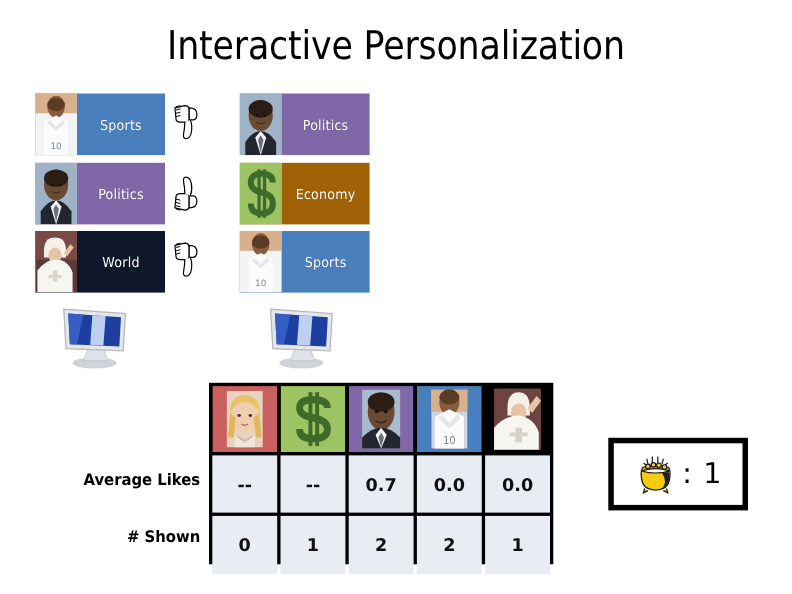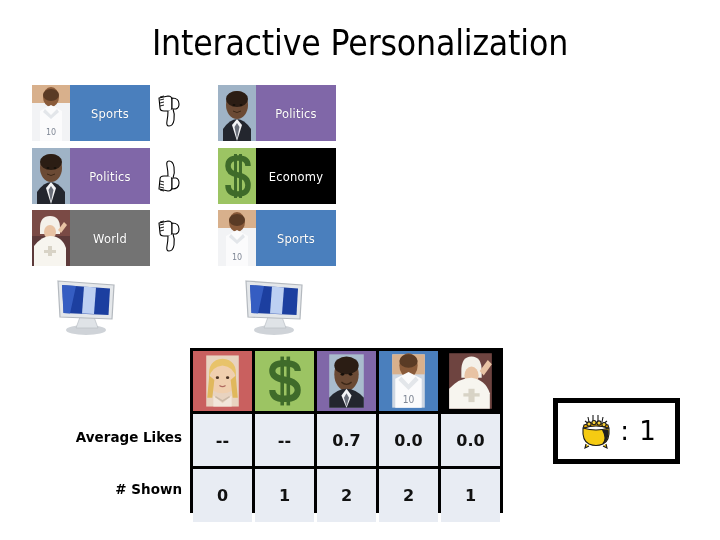--- a/index.html
+++ b/index.html
@@ -127,21 +127,21 @@
       <ellipse cx="23" cy="20" rx="1.4" ry="1" fill="#16100b"></ellipse>
       <path d="M15 26 Q19 29 23 26" stroke="#3b2717" stroke-width="1" fill="none"></path>
       <path d="M5 56 L5 44 Q12 34 19 34 Q26 34 33 44 L33 56 Z" fill="#23262e"></path>
       <path d="M19 34 L14 40 L19 56 L24 40 Z" fill="#f3f4f6"></path>
       <path d="M19 38 L16.5 42 L19 54 L21.5 42 Z" fill="#6a6f7a"></path>
     </svg>
   </div>
   <div class="tlabel">Politics</div>
 </div>
 
-<div class="tile col-l row-3" id="tile-l2" style="background: #737373; justify-content: center;">
+<div class="tile col-l row-3" id="tile-l2" style="background: #0f172a; justify-content: center;">
   <div class="thumb">
     <svg viewBox="0 0 38 56" preserveAspectRatio="none">
       <rect width="38" height="56" fill="#5d3a3a"></rect>
       <rect x="0" y="0" width="38" height="26" fill="#7a4a45"></rect>
       <path d="M8 18 Q8 6 18 6 Q28 6 28 18 L28 24 L8 24 Z" fill="#f4f1ea"></path>
       <ellipse cx="18" cy="22" rx="6" ry="7" fill="#e8c3a4"></ellipse>
       <path d="M2 56 L2 36 Q10 26 18 26 Q30 26 34 38 L34 56 Z" fill="#f7f5ef"></path>
       <path d="M26 20 L32 12 L35 15 L29 23 Z" fill="#e8c3a4"></path>
       <path d="M16 36 L20 36 L20 46 L16 46 Z" fill="#d8d3c6"></path>
       <path d="M12 40 L24 40 L24 43 L12 43 Z" fill="#d8d3c6"></path>
@@ -191,21 +191,21 @@
       <ellipse cx="23" cy="20" rx="1.4" ry="1" fill="#16100b"></ellipse>
       <path d="M15 26 Q19 29 23 26" stroke="#3b2717" stroke-width="1" fill="none"></path>
       <path d="M5 56 L5 44 Q12 34 19 34 Q26 34 33 44 L33 56 Z" fill="#23262e"></path>
       <path d="M19 34 L14 40 L19 56 L24 40 Z" fill="#f3f4f6"></path>
       <path d="M19 38 L16.5 42 L19 54 L21.5 42 Z" fill="#6a6f7a"></path>
     </svg>
   </div>
   <div class="tlabel">Politics</div>
 </div>
 
-<div class="tile col-r row-2" id="tile-r1" style="background: #000000;">
+<div class="tile col-r row-2" id="tile-r1" style="background: #a16207;">
   <div class="thumb">
     <svg viewBox="0 0 38 56" preserveAspectRatio="none">
       <rect width="38" height="56" fill="#9cc463"></rect>
       <g fill="#3f6b2a">
         <rect x="16" y="6" width="3" height="44"></rect>
         <rect x="21" y="6" width="3" height="44"></rect>
         <path d="M30 18 Q30 10 20 10 Q10 10 10 18 Q10 25 20 27 Q30 29 30 37 Q30 46 20 46 Q10 46 10 37" fill="none" stroke="#3f6b2a" stroke-width="5.5"></path>
       </g>
     </svg>
   </div>

